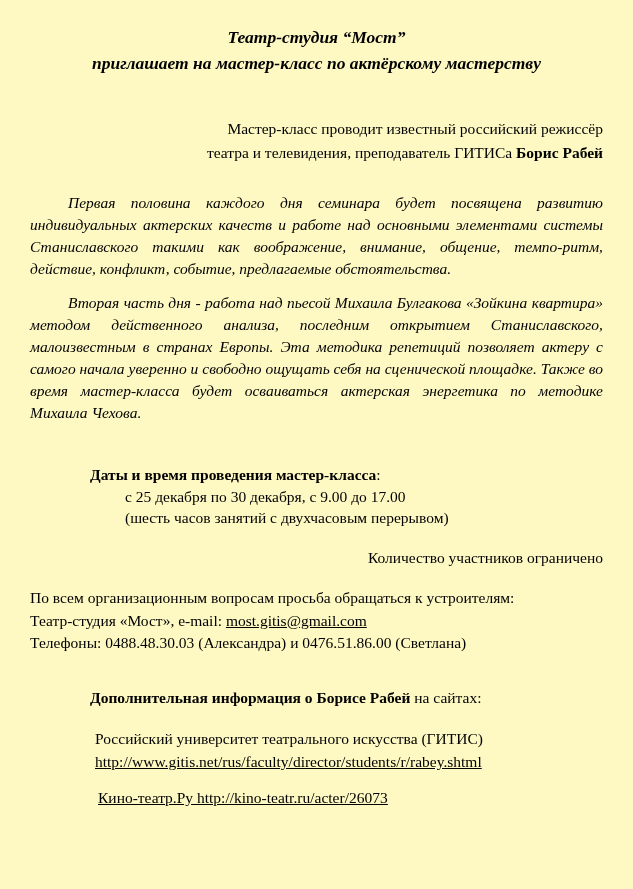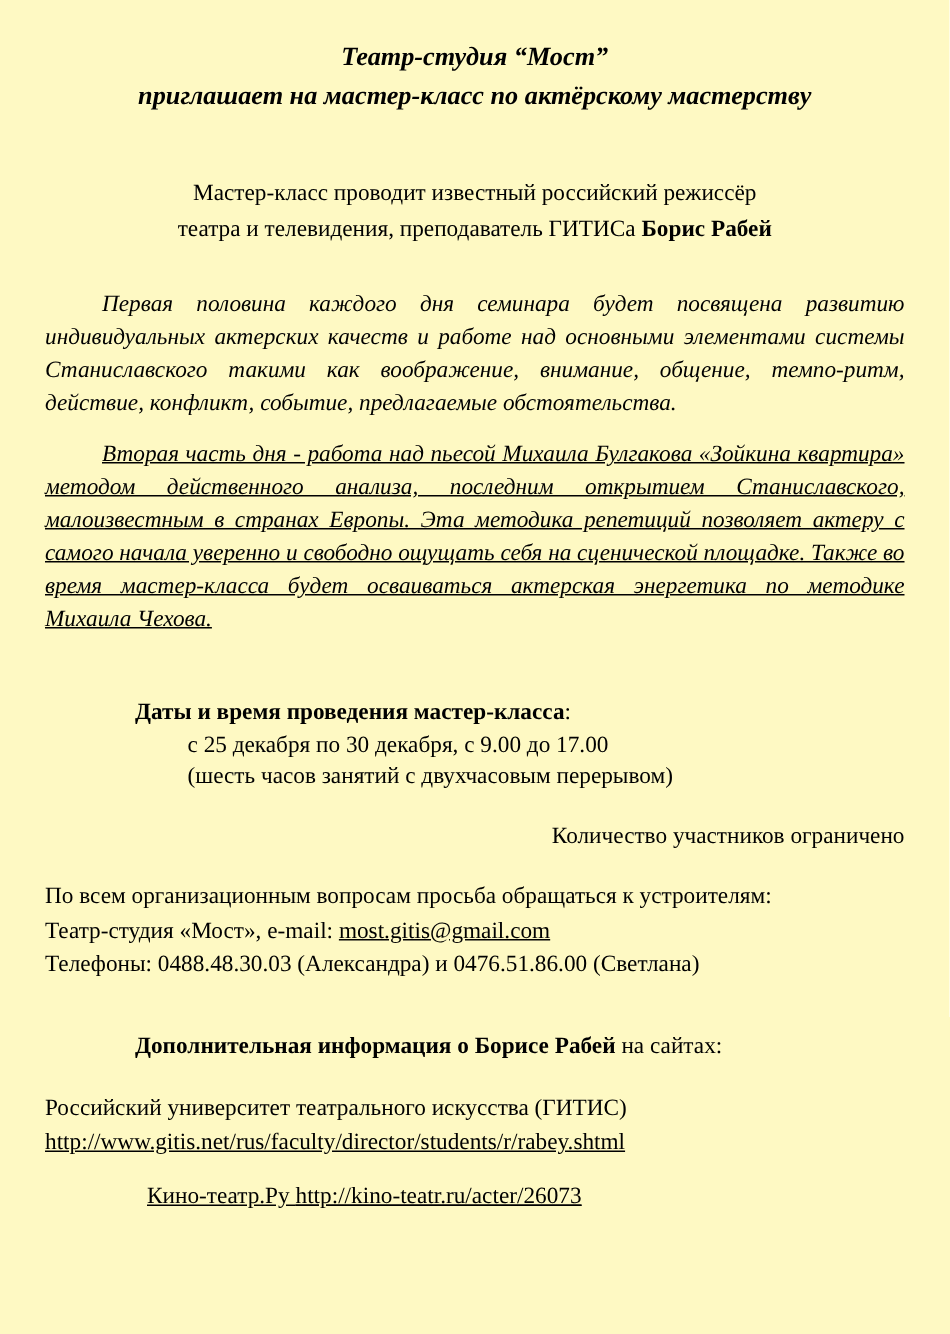--- a/index.html
+++ b/index.html
@@ -21,35 +21,35 @@
   .title {
     text-align: center;
     font-weight: bold;
     font-style: italic;
     font-size: 17.5px;
     line-height: 1.5;
     margin: 0 0 40px 0;
   }
   .title-line { display: block; }
   .intro {
-    text-align: center;
+    text-align: right;
     line-height: 1.6;
     margin: 0 0 26px 0;
   }
   .intro .name {
     font-weight: bold;
   }
   .body-para {
     font-style: italic;
     text-align: justify;
     text-indent: 38px;
     line-height: 1.42;
     margin: 0 0 12px 0;
   }
-  .body-para.last { margin-bottom: 40px; text-decoration: underline; }
+  .body-para.last { margin-bottom: 40px; }
   .section {
     margin-left: 60px;
     line-height: 1.4;
   }
   .section + .section { margin-top: 12px; }
   .section .heading { font-weight: bold; }
   .section .sub { margin-left: 35px; }
   .participants {
     text-align: right;
     margin: 20px 0 20px 0;
@@ -57,20 +57,21 @@
   .contacts {
     line-height: 1.45;
     margin: 0;
   }
   .info-heading {
     margin-left: 60px;
     margin-top: 34px;
   }
   .info-heading .bold { font-weight: bold; }
   .sites {
+    margin-left: 65px;
     margin-top: 20px;
     line-height: 1.5;
   }
   .kino {
     margin-left: 68px;
     margin-top: 16px;
     text-decoration: underline;
   }
   .link {
     color: #000000;

